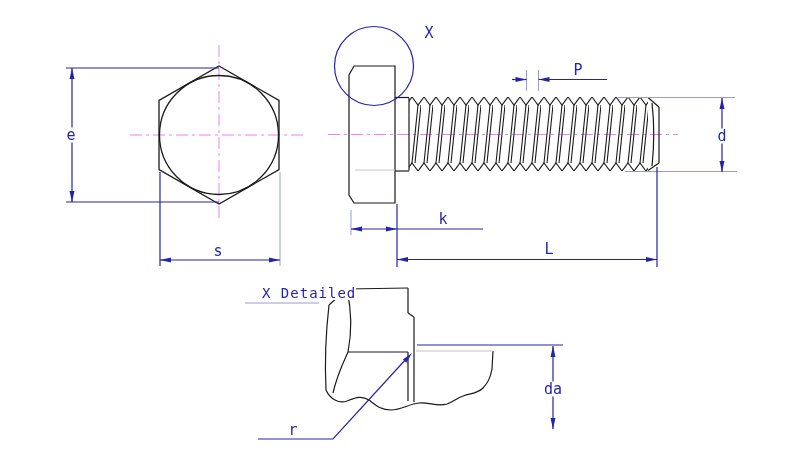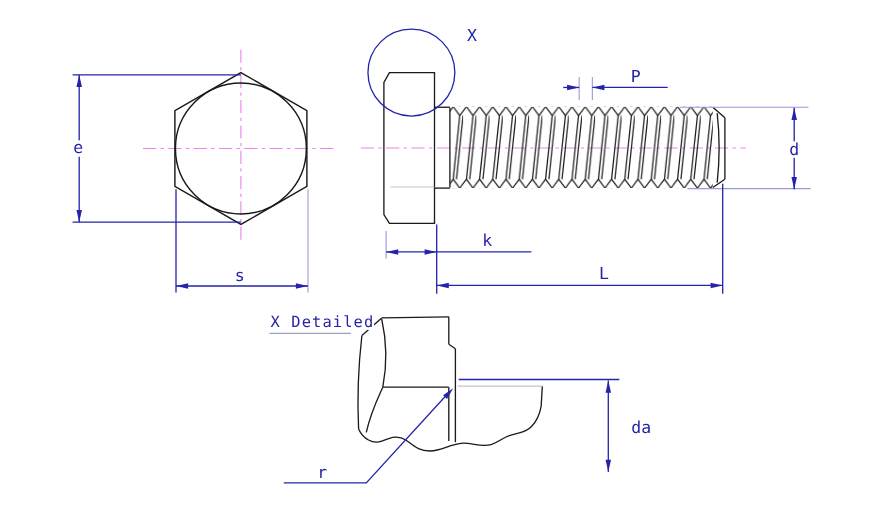--- a/index.html
+++ b/index.html
@@ -189,17 +189,17 @@
     </g>
   </svg>
 
   <span class="dim-label" style="left:71px;top:135px;">e</span>
   <span class="dim-label" style="left:218px;top:251px;">s</span>
   <span class="dim-label" style="left:429px;top:33px;">X</span>
   <span class="dim-label" style="left:578px;top:70px;">P</span>
   <span class="dim-label" style="left:722px;top:136px;">d</span>
   <span class="dim-label" style="left:443px;top:219px;">k</span>
   <span class="dim-label" style="left:549px;top:249px;">L</span>
-  <span class="dim-label" style="left:583px;top:389px;">da</span>
+  <span class="dim-label" style="left:553px;top:389px;">da</span>
   <span class="dim-label" style="left:293px;top:430px;">r</span>
-  <span class="detail-title" style="left:246px;top:293px;">X Detailed</span>
+  <span class="detail-title" style="left:262px;top:293px;">X Detailed</span>
 
 </div>
 
 </body></html>

